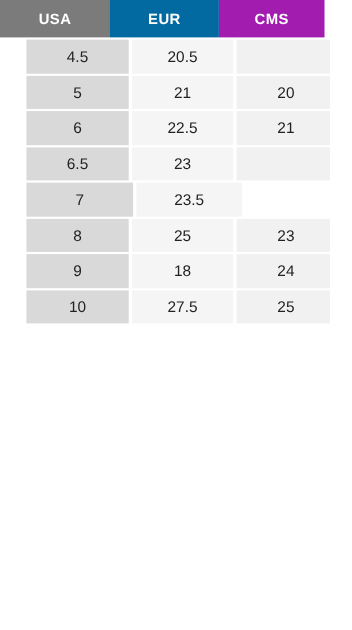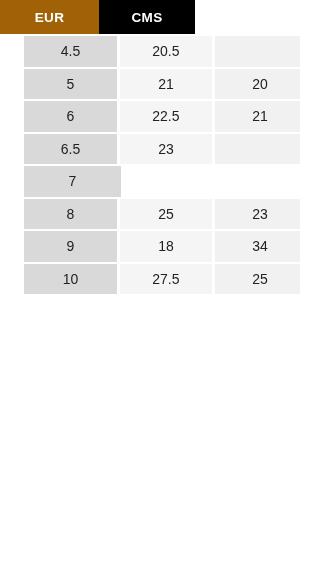--- a/index.html
+++ b/index.html
@@ -35,25 +35,25 @@
     font-weight: bold;
     font-size: 13.5px;
     letter-spacing: 0.4px;
   }
   .hcell-usa {
     width: 100px;
     background: #7b7b7b;
   }
   .hcell-eur {
     width: 99px;
-    background: #a16207;
+    background: #0369a1;
   }
   .hcell-cms {
     width: 96px;
-    background: #000000;
+    background: #a21caf;
     margin-right: 5px;
   }
 
   
   .chart-body {
     width: 300px;
     padding-top: 2px;
     padding-left: 24px;
   }
   .chart-row {
@@ -94,20 +94,21 @@
     height: 277px;
     background: #ffffff;
   }
 </style>
 </head>
 <body>
 
 <div class="size-chart">
 
   <div class="chart-header">
+    <div class="hcell hcell-usa">USA</div>
     <div class="hcell hcell-eur">EUR</div>
     <div class="hcell hcell-cms">CMS</div>
   </div>
 
   <div class="chart-body">
 
     <div class="chart-row">
       <div class="cell cell-usa">4.5</div>
       <div class="cell cell-eur">20.5</div>
       <div class="cell cell-cms"></div>
@@ -126,32 +127,33 @@
     </div>
 
     <div class="chart-row">
       <div class="cell cell-usa">6.5</div>
       <div class="cell cell-eur">23</div>
       <div class="cell cell-cms"></div>
     </div>
 
     <div class="chart-row">
       <div class="cell cell-usa">7</div>
+      <div class="cell cell-eur">23.5</div>
     </div>
 
     <div class="chart-row">
       <div class="cell cell-usa">8</div>
       <div class="cell cell-eur">25</div>
       <div class="cell cell-cms">23</div>
     </div>
 
     <div class="chart-row">
       <div class="cell cell-usa">9</div>
       <div class="cell cell-eur">18</div>
-      <div class="cell cell-cms">34</div>
+      <div class="cell cell-cms">24</div>
     </div>
 
     <div class="chart-row">
       <div class="cell cell-usa">10</div>
       <div class="cell cell-eur">27.5</div>
       <div class="cell cell-cms">25</div>
     </div>
 
   </div>
 

